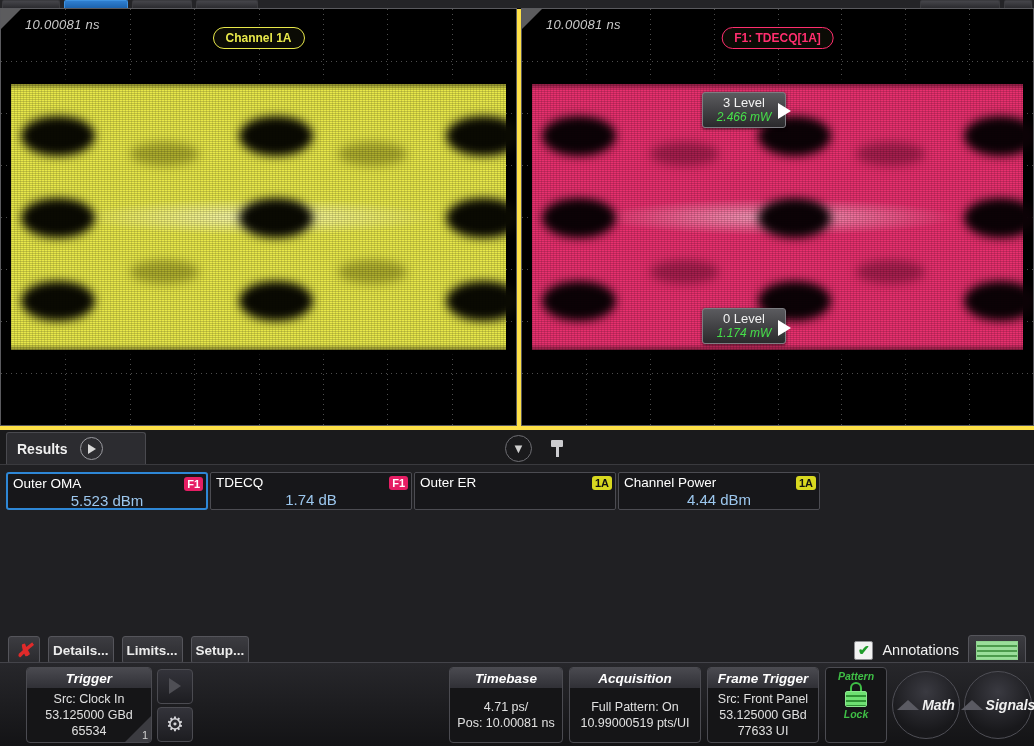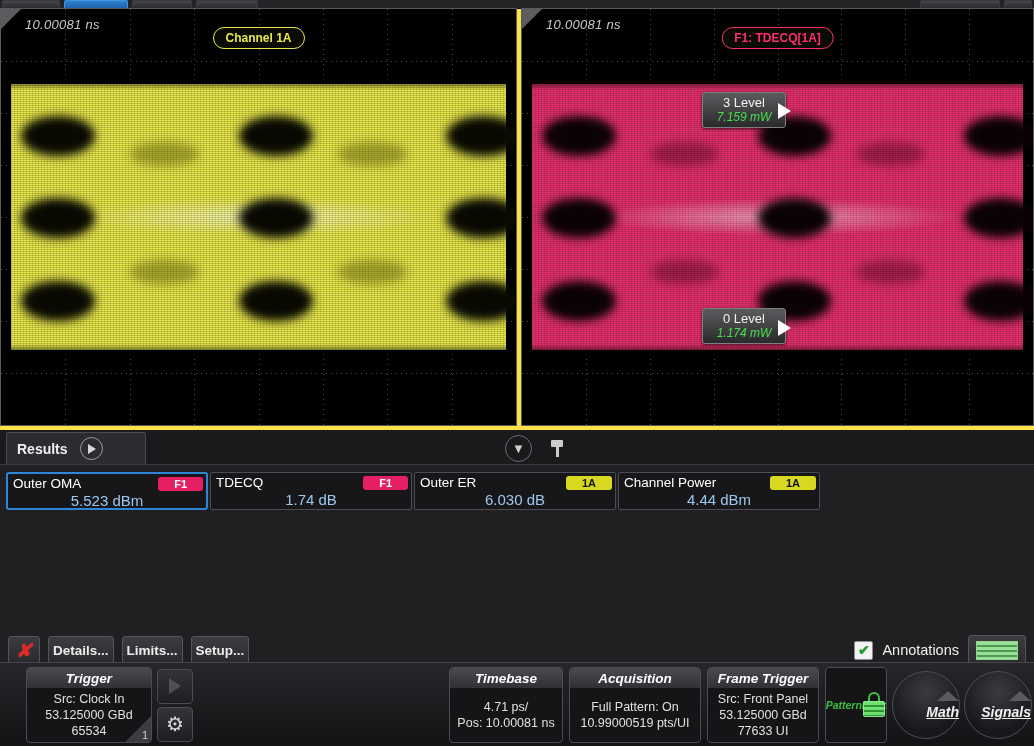--- a/index.html
+++ b/index.html
@@ -74,21 +74,21 @@
   .pin{position:absolute;left:551px;top:10px;}
   .pinhead{width:12px;height:7px;background:#cccccf;border-radius:1px;}
   .pinbody{width:3px;height:10px;background:#cccccf;margin:0 auto;}
 
   .cards{position:absolute;left:6px;top:42px;width:1022px;height:38px;display:flex;gap:2px;}
   .card{width:202px;box-sizing:border-box;background:#17171a;border:1px solid #4c4c52;
      border-radius:2px;position:relative;}
   .card.sel{border:2px solid #2e87d6;border-radius:3px;}
   .card-top{display:flex;align-items:center;justify-content:space-between;height:19px;padding:0 3px 0 5px;}
   .card-name{font-size:13.5px;color:#ffffff;}
-  .srcbadge{font-size:11px;font-weight:bold;padding:1px 16px;border-radius:3px;line-height:12px;}
+  .srcbadge{font-size:11px;font-weight:bold;padding:1px 3px;border-radius:3px;line-height:12px;}
   .card-val{font-size:15px;color:#9cc7ee;text-align:center;line-height:16px;}
   .bigpanel{position:absolute;left:6px;top:42px;width:1022px;height:155px;
      border:1px solid #4c4c52;border-radius:2px;box-sizing:border-box;background:#17171a;z-index:-1;}
 
   .btnrow{position:absolute;left:8px;top:205px;height:30px;display:flex;align-items:center;gap:8px;}
   .sqbtn{height:28px;box-sizing:border-box;padding:0 4px;border:1px solid #55555b;border-radius:3px;
      background:linear-gradient(#3c3c41,#2a2a2e);display:flex;align-items:center;justify-content:center;
      font-size:13.5px;color:#ececec;font-weight:bold;}
   .xbtn{width:32px;padding:0;color:#e02a2a;font-size:19px;font-weight:bold;font-style:italic;}
   .annot{position:absolute;right:8px;top:205px;height:30px;display:flex;align-items:center;gap:9px;}
@@ -114,30 +114,30 @@
   .cornertri{position:absolute;right:0;bottom:0;width:0;height:0;
      border-right:26px solid #3b3b40;border-top:26px solid transparent;}
   .trigwrap{width:124px;margin-left:26px;}
   .sidebtns{display:flex;flex-direction:column;justify-content:center;gap:3px;margin:4px 2px;}
   .sidebtn{width:34px;height:33px;border:1px solid #4b4b51;border-radius:4px;
      background:linear-gradient(#33333a,#1d1d21);display:flex;align-items:center;justify-content:center;}
   .sidetri{width:0;height:0;border-left:12px solid #4f4f55;border-top:8px solid transparent;border-bottom:8px solid transparent;}
   .gear{font-size:20px;color:#d4d4d8;line-height:20px;}
   .gap{flex:1}
   .lockbox{width:60px;margin:4px 3px;border:1px solid #4b4b51;border-radius:4px;background:#151517;
-     display:flex;flex-direction:row;align-items:center;justify-content:center;padding:2px 0;}
+     display:flex;flex-direction:column;align-items:center;justify-content:flex-start;padding:2px 0;}
   .locktxt{font-size:10.5px;font-style:italic;color:#3fbf46;font-weight:bold;}
   .lockico{width:24px;height:26px;position:relative;}
   .lockshackle{position:absolute;left:6px;top:0;width:12px;height:10px;border:2.5px solid #3fbf46;
      border-bottom:none;border-radius:7px 7px 0 0;box-sizing:border-box;}
   .lockbody{position:absolute;left:1px;top:9px;width:22px;height:16px;border-radius:2px;
      background:repeating-linear-gradient(to bottom,#6ee072 0 3px,#2f9134 3px 5px);border:1px solid #8be88f;box-sizing:border-box;}
   .rndbtn{width:66px;height:66px;border-radius:50%;margin:8px 2px;
      background:radial-gradient(circle at 50% 30%,#3a3a41,#18181b 70%);
-     border:1px solid #4e4e55;display:flex;flex-direction:column;align-items:flex-end;justify-content:center;gap:3px;text-decoration:underline;}
+     border:1px solid #4e4e55;display:flex;align-items:center;justify-content:center;gap:3px;}
   .rndtri{width:0;height:0;border-bottom:10px solid #5a5a62;border-left:11px solid transparent;border-right:11px solid transparent;}
   .rndlabel{font-size:14px;font-weight:bold;font-style:italic;color:#f0f0f0;}
 </style>
 </head>
 <body>
 
 <div class="app">
 
   <div class="toptoolbar">
     <div class="ttbtn w1"></div>
@@ -242,21 +242,21 @@
       </div>
 
       <div class="corner"></div>
       <div class="tstamp">10.00081 ns</div>
       <div class="chbadge" style="color:#ff2e6e;border:1px solid #ff2e6e;">
         <span>F1: TDECQ[1A]</span>
       </div>
 
       <div class="lvlbox" style="left:180px;top:83px;">
         <div class="lvlname">3 Level</div>
-        <div class="lvlval">7.159 mW</div>
+        <div class="lvlval">2.466 mW</div>
       </div>
       <div class="marker" style="left:256px;top:94px;"></div>
 
       <div class="lvlbox" style="left:180px;top:299px;">
         <div class="lvlname">0 Level</div>
         <div class="lvlval">1.174 mW</div>
       </div>
       <div class="marker" style="left:256px;top:311px;"></div>
     </div>
   </div>
@@ -294,21 +294,20 @@
           <span class="card-name">TDECQ</span>
           <span class="srcbadge" style="background:#e61e64;color:#fff">F1</span>
         </div>
         <div class="card-val">1.74 dB</div>
       </div>
       <div class="card">
         <div class="card-top">
           <span class="card-name">Outer ER</span>
           <span class="srcbadge" style="background:#d8d820;color:#111">1A</span>
         </div>
-        <div class="card-val">6.030 dB</div>
       </div>
       <div class="card">
         <div class="card-top">
           <span class="card-name">Channel Power</span>
           <span class="srcbadge" style="background:#d8d820;color:#111">1A</span>
         </div>
         <div class="card-val">4.44 dBm</div>
       </div>
     </div>
 

